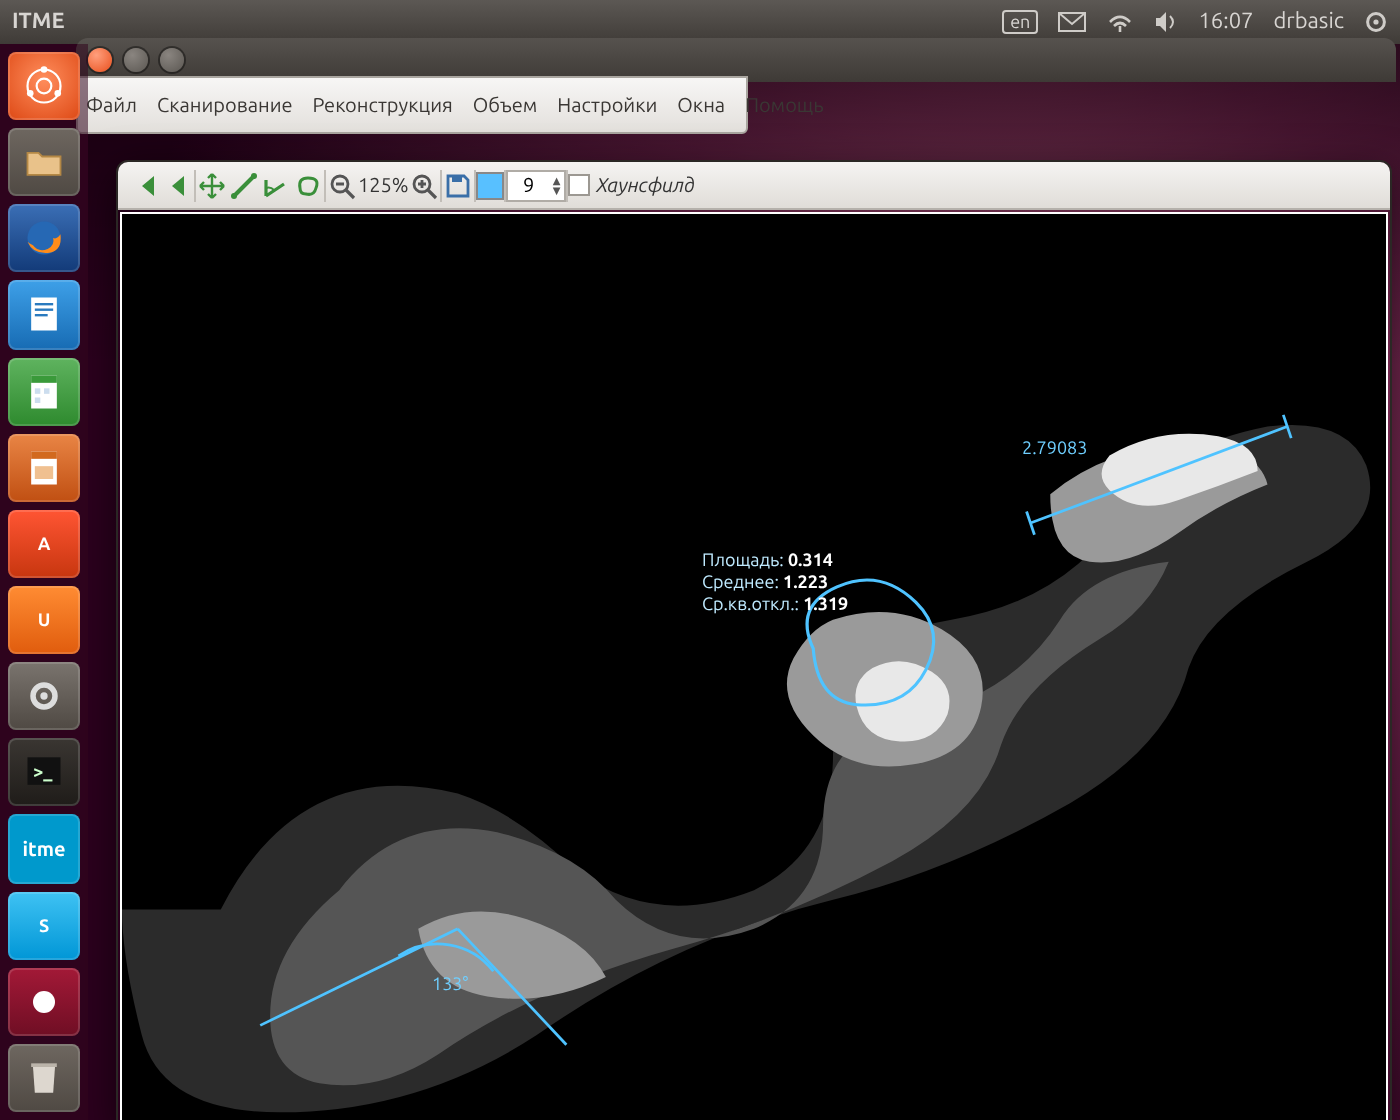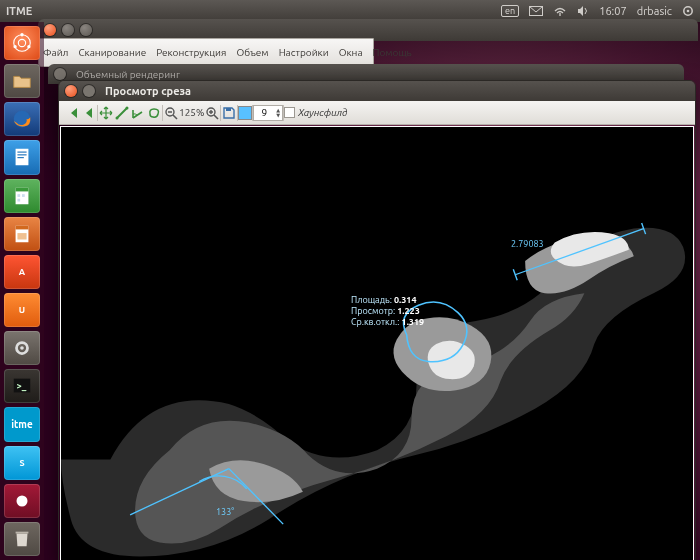--- a/index.html
+++ b/index.html
@@ -199,31 +199,22 @@
   <div class="app-menu">
     <span>Файл</span>
     <span>Сканирование</span>
     <span>Реконструкция</span>
     <span>Объем</span>
     <span>Настройки</span>
     <span>Окна</span>
     <span>Помощь</span>
   </div>
 
-  <div class="render-title">
-    <span class="wbtn grey" style="background:#7a756f;"></span>
-    <span style="margin-left:4px;">Объемный рендеринг</span>
-  </div>
 
   <div class="slice-window">
-    <div class="slice-title">
-      <span class="wbtn close"></span>
-      <span class="wbtn grey" style="background:#7a756f;"></span>
-      <span style="margin-left:4px;">Просмотр среза</span>
-    </div>
 
     <div class="slice-toolbar">
       <span class="tb-icon">
           <svg width="14" height="14" viewBox="0 0 14 14">
             <path d="M3 2 v10 M11 2 L5 7 L11 12 Z" fill="#3a8f3a"></path>
           </svg>
         </span>
       <span class="tb-icon">
           <svg width="14" height="14" viewBox="0 0 14 14">
             <path d="M10 2 L4 7 L10 12 Z" fill="#3a8f3a"></path>
@@ -324,19 +315,19 @@
           <line x1="70" y1="420" x2="170" y2="370"></line>
           <line x1="170" y1="370" x2="225" y2="430"></line>
           <path d="M140 384 A35 35 0 0 1 188 392"></path>
         </g>
       </svg>
 
       <div class="meas" style="left:450px; top:112px;">2.79083</div>
       <div class="meas" style="left:155px; top:380px;">133°</div>
       <div class="meas stats" style="left:290px; top:168px;">
         <span>Площадь:</span> <b>0.314</b><br>
-        <span>Просмотр:</span> <b>1.223</b><br>
+        <span>Среднее:</span> <b>1.223</b><br>
         <span>Ср.кв.откл.:</span> <b>1.319</b>
       </div>
     </div>
   </div>
 
 </div>
 
 </body></html>

